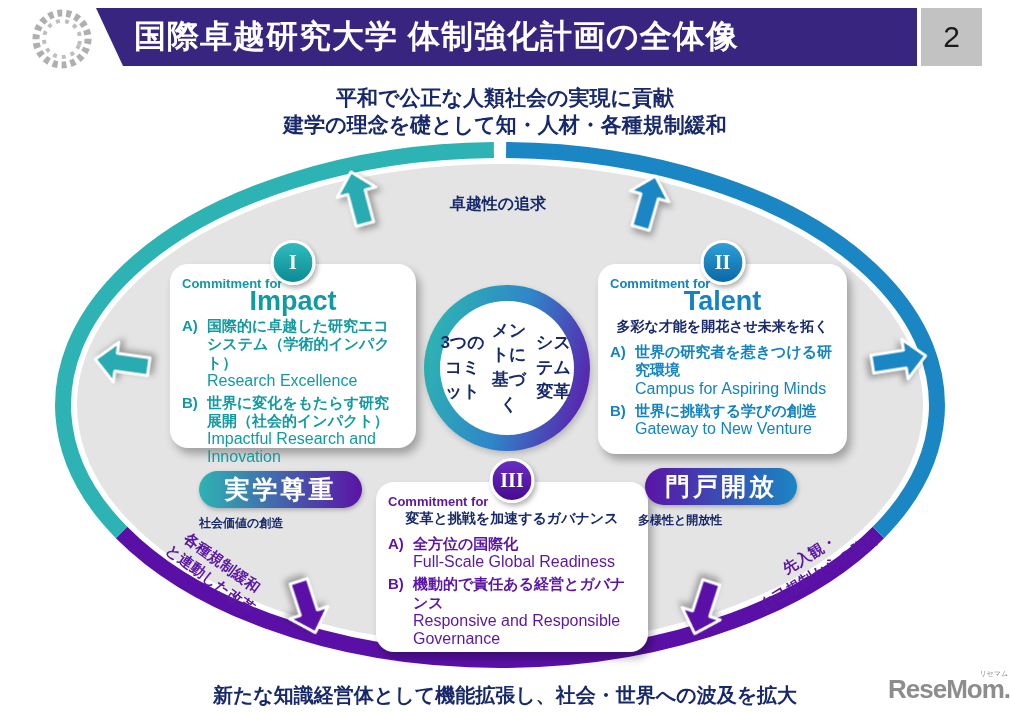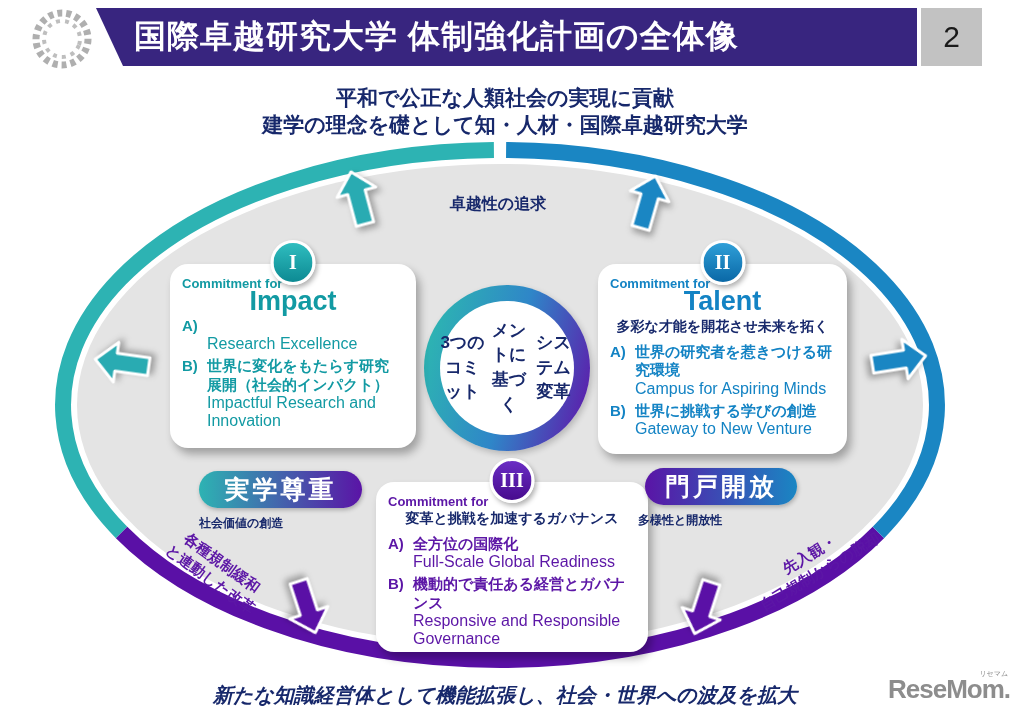--- a/index.html
+++ b/index.html
@@ -72,21 +72,21 @@
   .talent .c{color:#1383c4;}
   .change .c{color:#5c16a6;}
 
   
   .diag{position:absolute;font-weight:bold;font-size:15px;color:#5c16a6;text-align:center;line-height:1.35;}
   #diag-left{left:146px;top:551px;width:140px;transform:rotate(36deg);}
   #diag-right{left:726px;top:543px;width:178px;transform:rotate(-31deg);}
 
   
   .footer-msg{position:absolute;left:0;top:682px;width:1010px;text-align:center;
-              color:#17286b;font-weight:bold;font-size:20px;font-style:italic;}
+              color:#17286b;font-weight:bold;font-size:20px;}
   .watermark{position:absolute;left:888px;top:674px;color:#8d8d8d;font-weight:bold;font-size:26px;
              letter-spacing:-1px;}
   .watermark .ruby{position:absolute;top:-5px;right:2px;font-size:7px;font-weight:normal;letter-spacing:0;}
 </style>
 </head>
 <body>
 
 <div class="slide">
 
   <svg class="emblem" width="64" height="66" viewBox="0 0 64 66">
@@ -95,21 +95,21 @@
       <circle cx="32" cy="33" r="18" stroke-width="4" stroke-dasharray="4 5" opacity="0.65" transform="rotate(20 32 33)"></circle>
     </g>
   </svg>
   <div class="banner">
     <span class="title">国際卓越研究大学 体制強化計画の全体像</span>
   </div>
   <div class="pagebox">2</div>
 
   <div class="mission">
     <div>平和で公正な人類社会の実現に貢献</div>
-    <div>建学の理念を礎として知・人材・国際卓越研究大学</div>
+    <div>建学の理念を礎として知・人材・各種規制緩和</div>
   </div>
 
   <svg class="oval" width="1010" height="713" viewBox="0 0 1010 713">
     <ellipse cx="500" cy="405" rx="423" ry="241" fill="#e4e4e4"></ellipse>
     <path d="M 493.9 150.0 A 437 255 0 0 0 121.6 532.5" stroke="#2db3b3" stroke-width="16" fill="none"></path>
     <path d="M 121.6 532.5 A 437 255 0 0 0 878.4 532.5" stroke="#5a10a6" stroke-width="16" fill="none"></path>
     <path d="M 878.4 532.5 A 437 255 0 0 0 506.1 150.0" stroke="#1a86c3" stroke-width="16" fill="none"></path>
   </svg>
 
   <div class="arrow" style="left:336px;top:169px;transform:rotate(-15deg);">
@@ -152,20 +152,21 @@
       <div>システム変革</div>
     </div>
   </div>
 
   <div class="card impact" id="card-impact">
     <div class="badge">I</div>
     <div class="eyebrow c">Commitment for</div>
     <div class="card-title c">Impact</div>
     <div class="item c">
       <span class="lbl">A)</span>
+      <span>国際的に卓越した研究エコシステム（学術的インパクト）</span>
     </div>
     <div class="item-sub c">Research Excellence</div>
     <div class="item c">
       <span class="lbl">B)</span>
       <span>世界に変化をもたらす研究展開（社会的インパクト）</span>
     </div>
     <div class="item-sub c">Impactful Research and Innovation</div>
   </div>
 
   <div class="card talent" id="card-talent">

